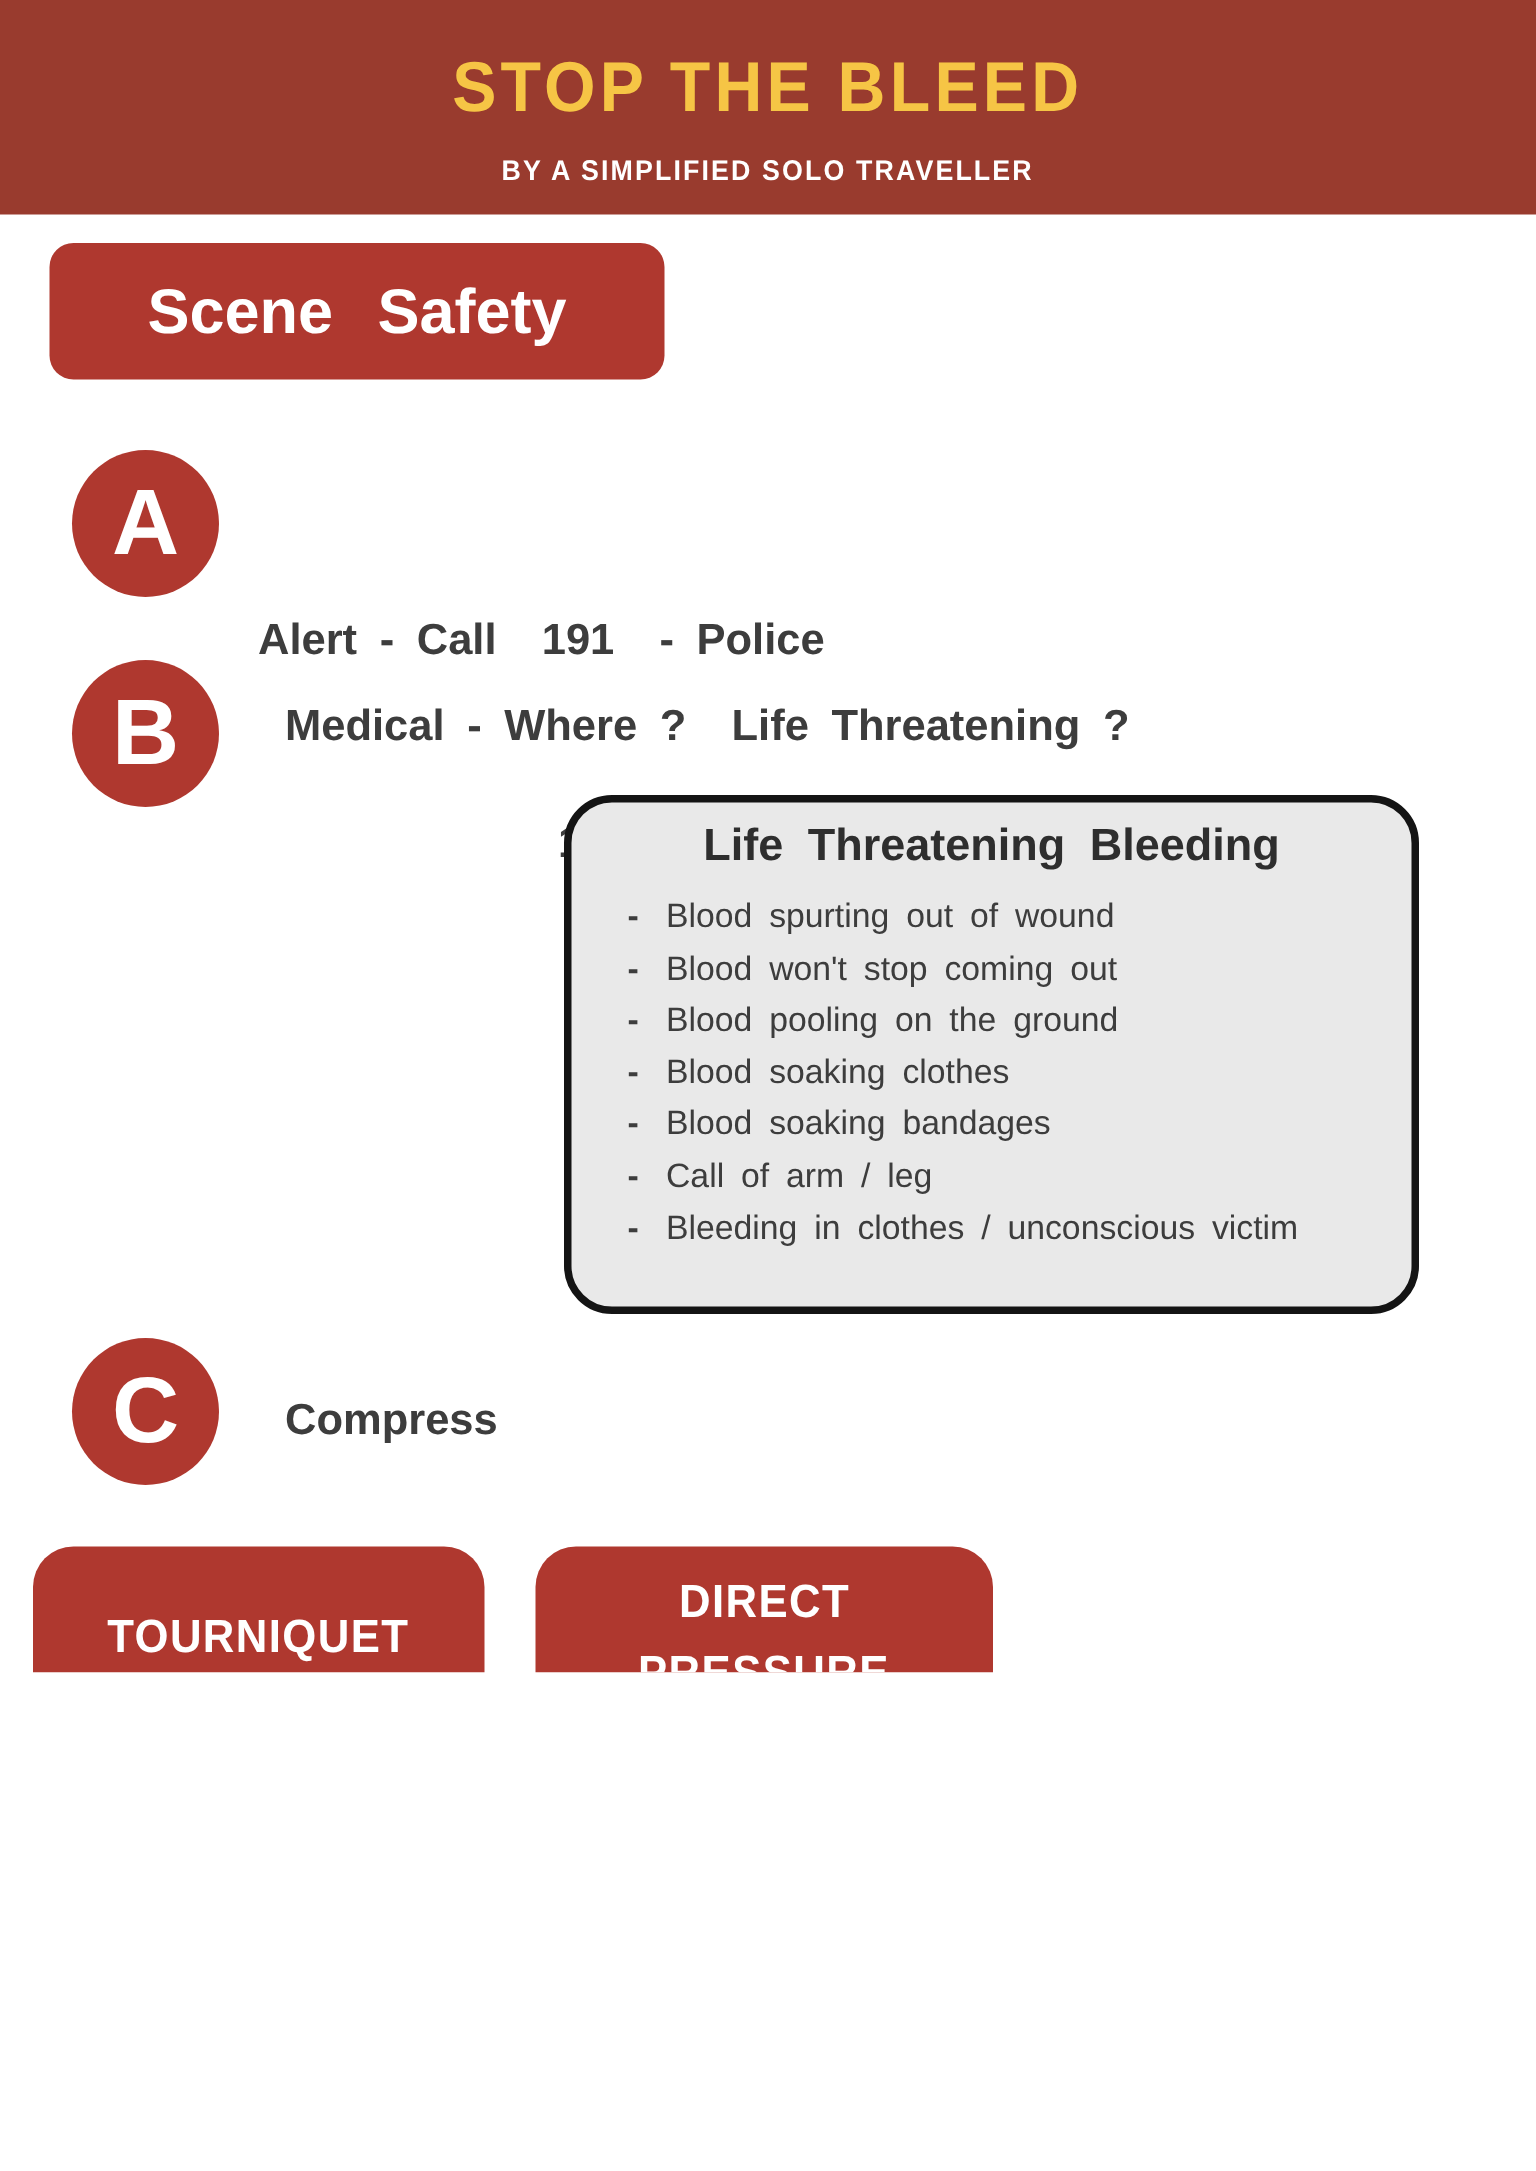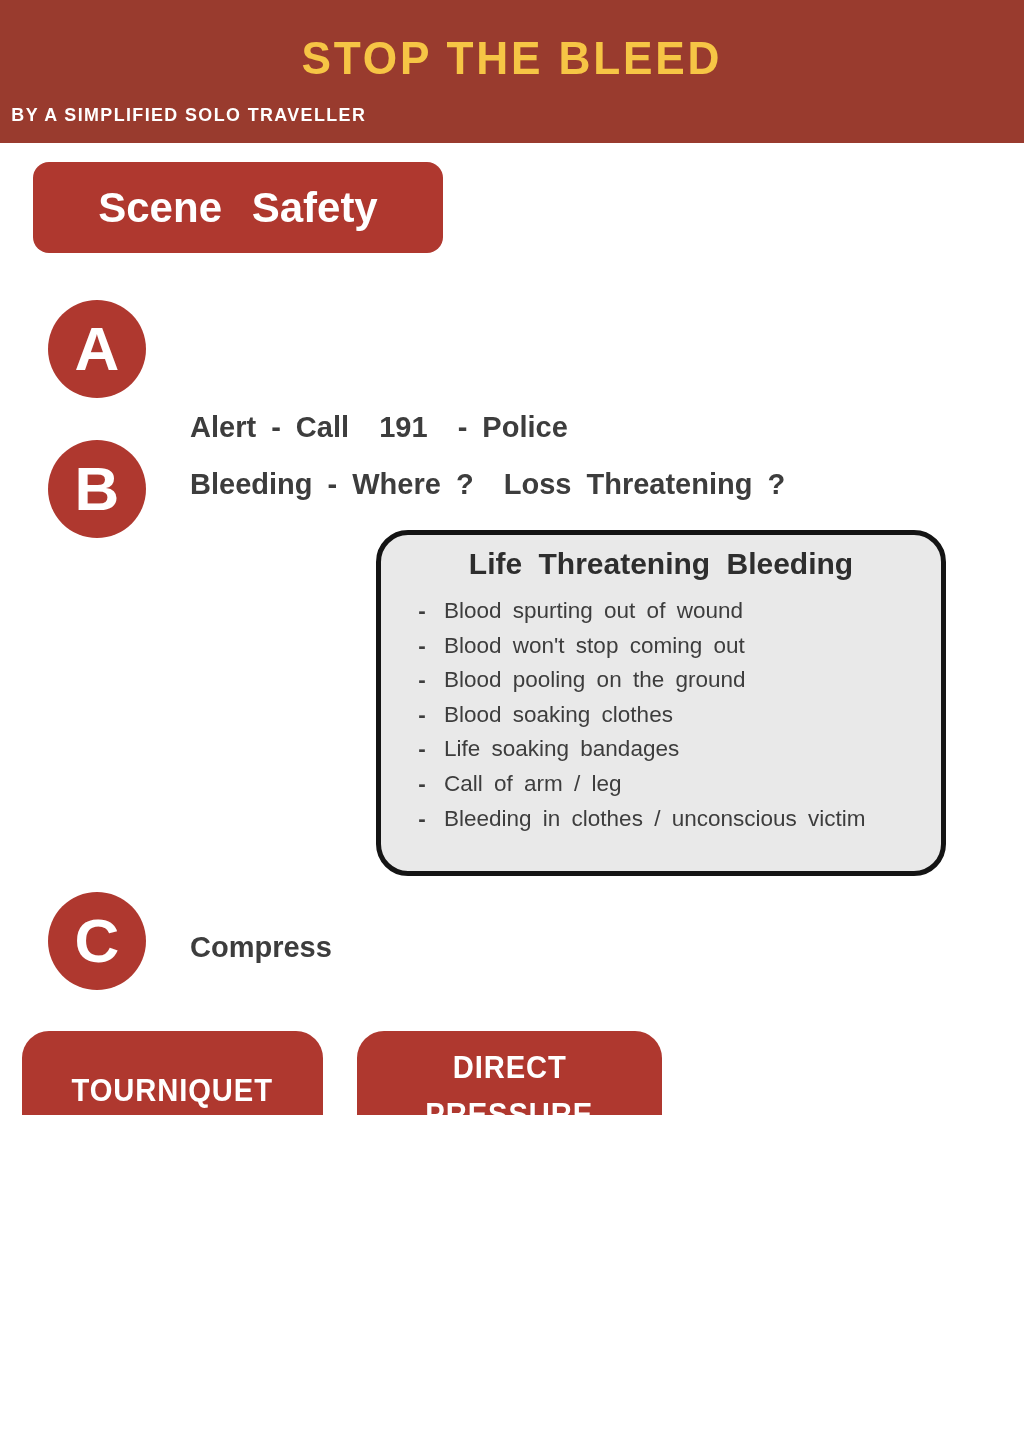--- a/index.html
+++ b/index.html
@@ -15,40 +15,40 @@
   }
   *{margin:0;padding:0;box-sizing:border-box;}
   html,body{background:#fff;}
   body{font-family:"Liberation Sans","DejaVu Sans",sans-serif;}
   .poster{position:relative;width:1024px;height:1115px;background:#fff;overflow:hidden;}
 
   
   .header{position:absolute;left:0;top:0;width:1024px;height:143px;background:var(--header-bg);}
   .header h1{position:absolute;left:0;top:30px;width:100%;text-align:center;
     color:var(--title-yellow);font-size:47px;font-weight:bold;letter-spacing:3px;}
-  .header .subtitle{position:absolute;left:0;top:104px;width:100%;
+  .header .subtitle{position:absolute;left:0;top:104px;width:100%;text-align:center;
     color:#fff;font-size:19px;font-weight:bold;letter-spacing:1.5px;}
   .cond{display:inline-block;transform:scaleX(.94);transform-origin:50% 50%;}
 
   
   .scene-pill{position:absolute;left:33px;top:162px;width:410px;height:91px;background:var(--accent-red);
     border-radius:16px;display:flex;align-items:center;justify-content:center;
     color:#fff;font-size:42px;font-weight:bold;word-spacing:18px;}
 
   
   .circle{position:absolute;width:98px;height:98px;border-radius:50%;background:var(--accent-red);
     color:#fff;display:flex;align-items:center;justify-content:center;
     font-size:62px;font-weight:bold;line-height:1;}
   .circle.a{left:48px;top:300px;}
   .circle.b{left:48px;top:440px;}
   .circle.c{left:48px;top:892px;}
 
   .step-text{position:absolute;color:var(--text-dark);font-weight:bold;font-size:29px;
     word-spacing:7px;white-space:pre;line-height:45px;}
-  .step-text.a{left:190px;top:315px;}
+  .step-text.a{left:172px;top:315px;}
   .step-text.a .line2{margin-left:200px;}
   .step-text.b{left:190px;top:462px;}
   .step-text.c{left:190px;top:925px;font-size:29px;}
 
   
   .info-box{position:absolute;left:376px;top:530px;width:570px;height:346px;
     background:var(--box-bg);border:5px solid #141414;border-radius:32px;}
   .info-box .title{margin-top:12px;text-align:center;color:#2e2e2e;
     font-size:30px;font-weight:bold;word-spacing:8px;}
   .info-box ul{list-style:none;margin-top:13px;padding-left:33px;}
@@ -87,21 +87,21 @@
 
   <div class="scene-pill">Scene Safety</div>
 
   <div class="circle a">A</div>
   <div class="step-text a">
     <div class="line1">Alert - Call  191  - Police</div>
     <div class="line2">1669 - Medical</div>
   </div>
 
   <div class="circle b">B</div>
-  <div class="step-text b">Bleeding - Where ?  Loss Threatening ?</div>
+  <div class="step-text b">Medical - Where ?  Life Threatening ?</div>
 
   <div class="info-box">
     <div class="title">Life Threatening Bleeding</div>
     <ul>
       <li>
           <span class="dash">-</span>
           <span>Blood spurting out of wound</span>
         </li>
       <li>
           <span class="dash">-</span>
@@ -110,21 +110,21 @@
       <li>
           <span class="dash">-</span>
           <span>Blood pooling on the ground</span>
         </li>
       <li>
           <span class="dash">-</span>
           <span>Blood soaking clothes</span>
         </li>
       <li>
           <span class="dash">-</span>
-          <span>Life soaking bandages</span>
+          <span>Blood soaking bandages</span>
         </li>
       <li>
           <span class="dash">-</span>
           <span>Call of arm / leg</span>
         </li>
       <li>
           <span class="dash">-</span>
           <span>Bleeding in clothes / unconscious victim</span>
         </li>
     </ul>

